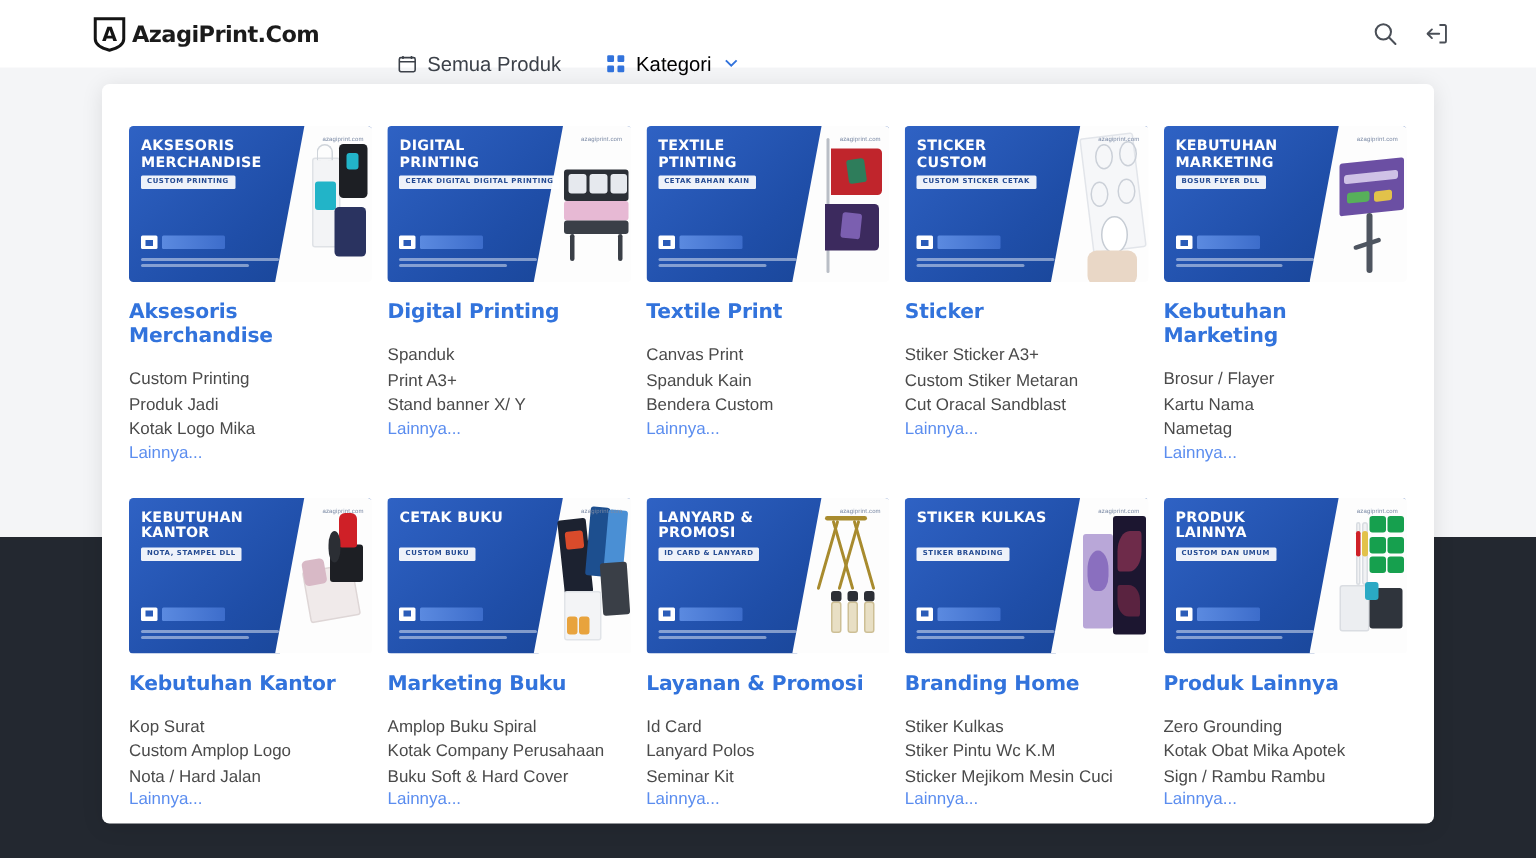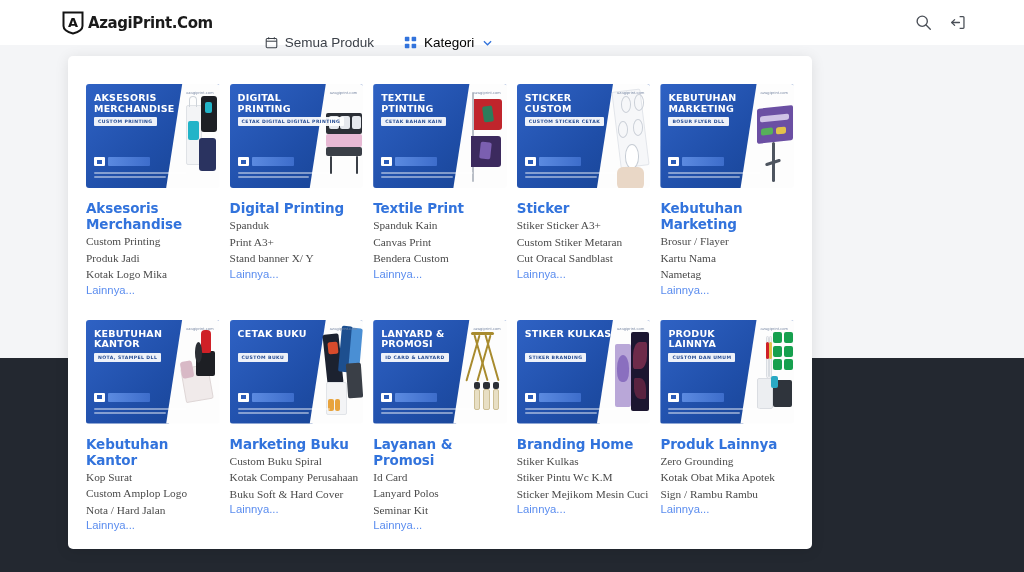--- a/index.html
+++ b/index.html
@@ -49,21 +49,21 @@
 
   .header-right {
     margin-left: auto; margin-right: 58px;
     display: flex; align-items: center; gap: 17px;
   }
   .hdr-icon { cursor: pointer; display: inline-flex; }
 
   
   .panel {
     position: absolute; left: 68px; top: 56px;
-    width: 744px; height: 493px;
+    width: 888px; height: 493px;
     background: #ffffff;
     border-radius: 5px;
     box-shadow: 0 2px 14px rgba(0,0,0,0.10);
     z-index: 5;
     padding: 28px 18px 0 18px;
   }
   .grid {
     display: grid;
     grid-template-columns: repeat(5, 1fr);
     column-gap: 10px;
@@ -136,21 +136,21 @@
   
   .p { position: absolute; border-radius: 2px; }
 
   
   .card-title {
     margin-top: 12px;
     font-size: 13.5px; font-weight: bold; color: #3273dc;
     letter-spacing: -0.1px; cursor: pointer;
     font-family: "DejaVu Sans", sans-serif;
   }
-  .card-list { margin-top: 1px; list-style: none; font-family: Liberation Serif, serif; }
+  .card-list { margin-top: 13px; list-style: none; }
   .card-list li {
     font-size: 11.3px; color: #4a4a4a; line-height: 16.5px;
     white-space: nowrap; cursor: pointer;
   }
   .card-more {
     margin-top: 1px; font-size: 11.3px; color: #5b8def; cursor: pointer;
   }
 </style>
 </head>
 <body>
@@ -320,22 +320,22 @@
               </span>
               <span class="badge-pill"></span>
             </div>
             <div class="banner-lines">
               <i></i>
               <i></i>
             </div>
           </div>
           <div class="card-title">Textile Print</div>
           <ul class="card-list">
+            <li>Canvas Print</li>
             <li>Spanduk Kain</li>
-            <li>Canvas Print</li>
             <li>Bendera Custom</li>
           </ul>
           <div class="card-more">Lainnya...</div>
         </div>
         <div class="card">
           <div class="banner">
             <div class="banner-blue"></div>
             <div class="banner-white-wedge"></div>
             <div class="art">
               <div class="art-inner">
@@ -466,21 +466,21 @@
               </span>
               <span class="badge-pill"></span>
             </div>
             <div class="banner-lines">
               <i></i>
               <i></i>
             </div>
           </div>
           <div class="card-title">Marketing Buku</div>
           <ul class="card-list">
-            <li>Custom Buku Spiral</li>
+            <li>Amplop Buku Spiral</li>
             <li>Kotak Company Perusahaan</li>
             <li>Buku Soft &amp; Hard Cover</li>
           </ul>
           <div class="card-more">Lainnya...</div>
         </div>
         <div class="card">
           <div class="banner">
             <div class="banner-blue"></div>
             <div class="banner-white-wedge"></div>
             <div class="art">

